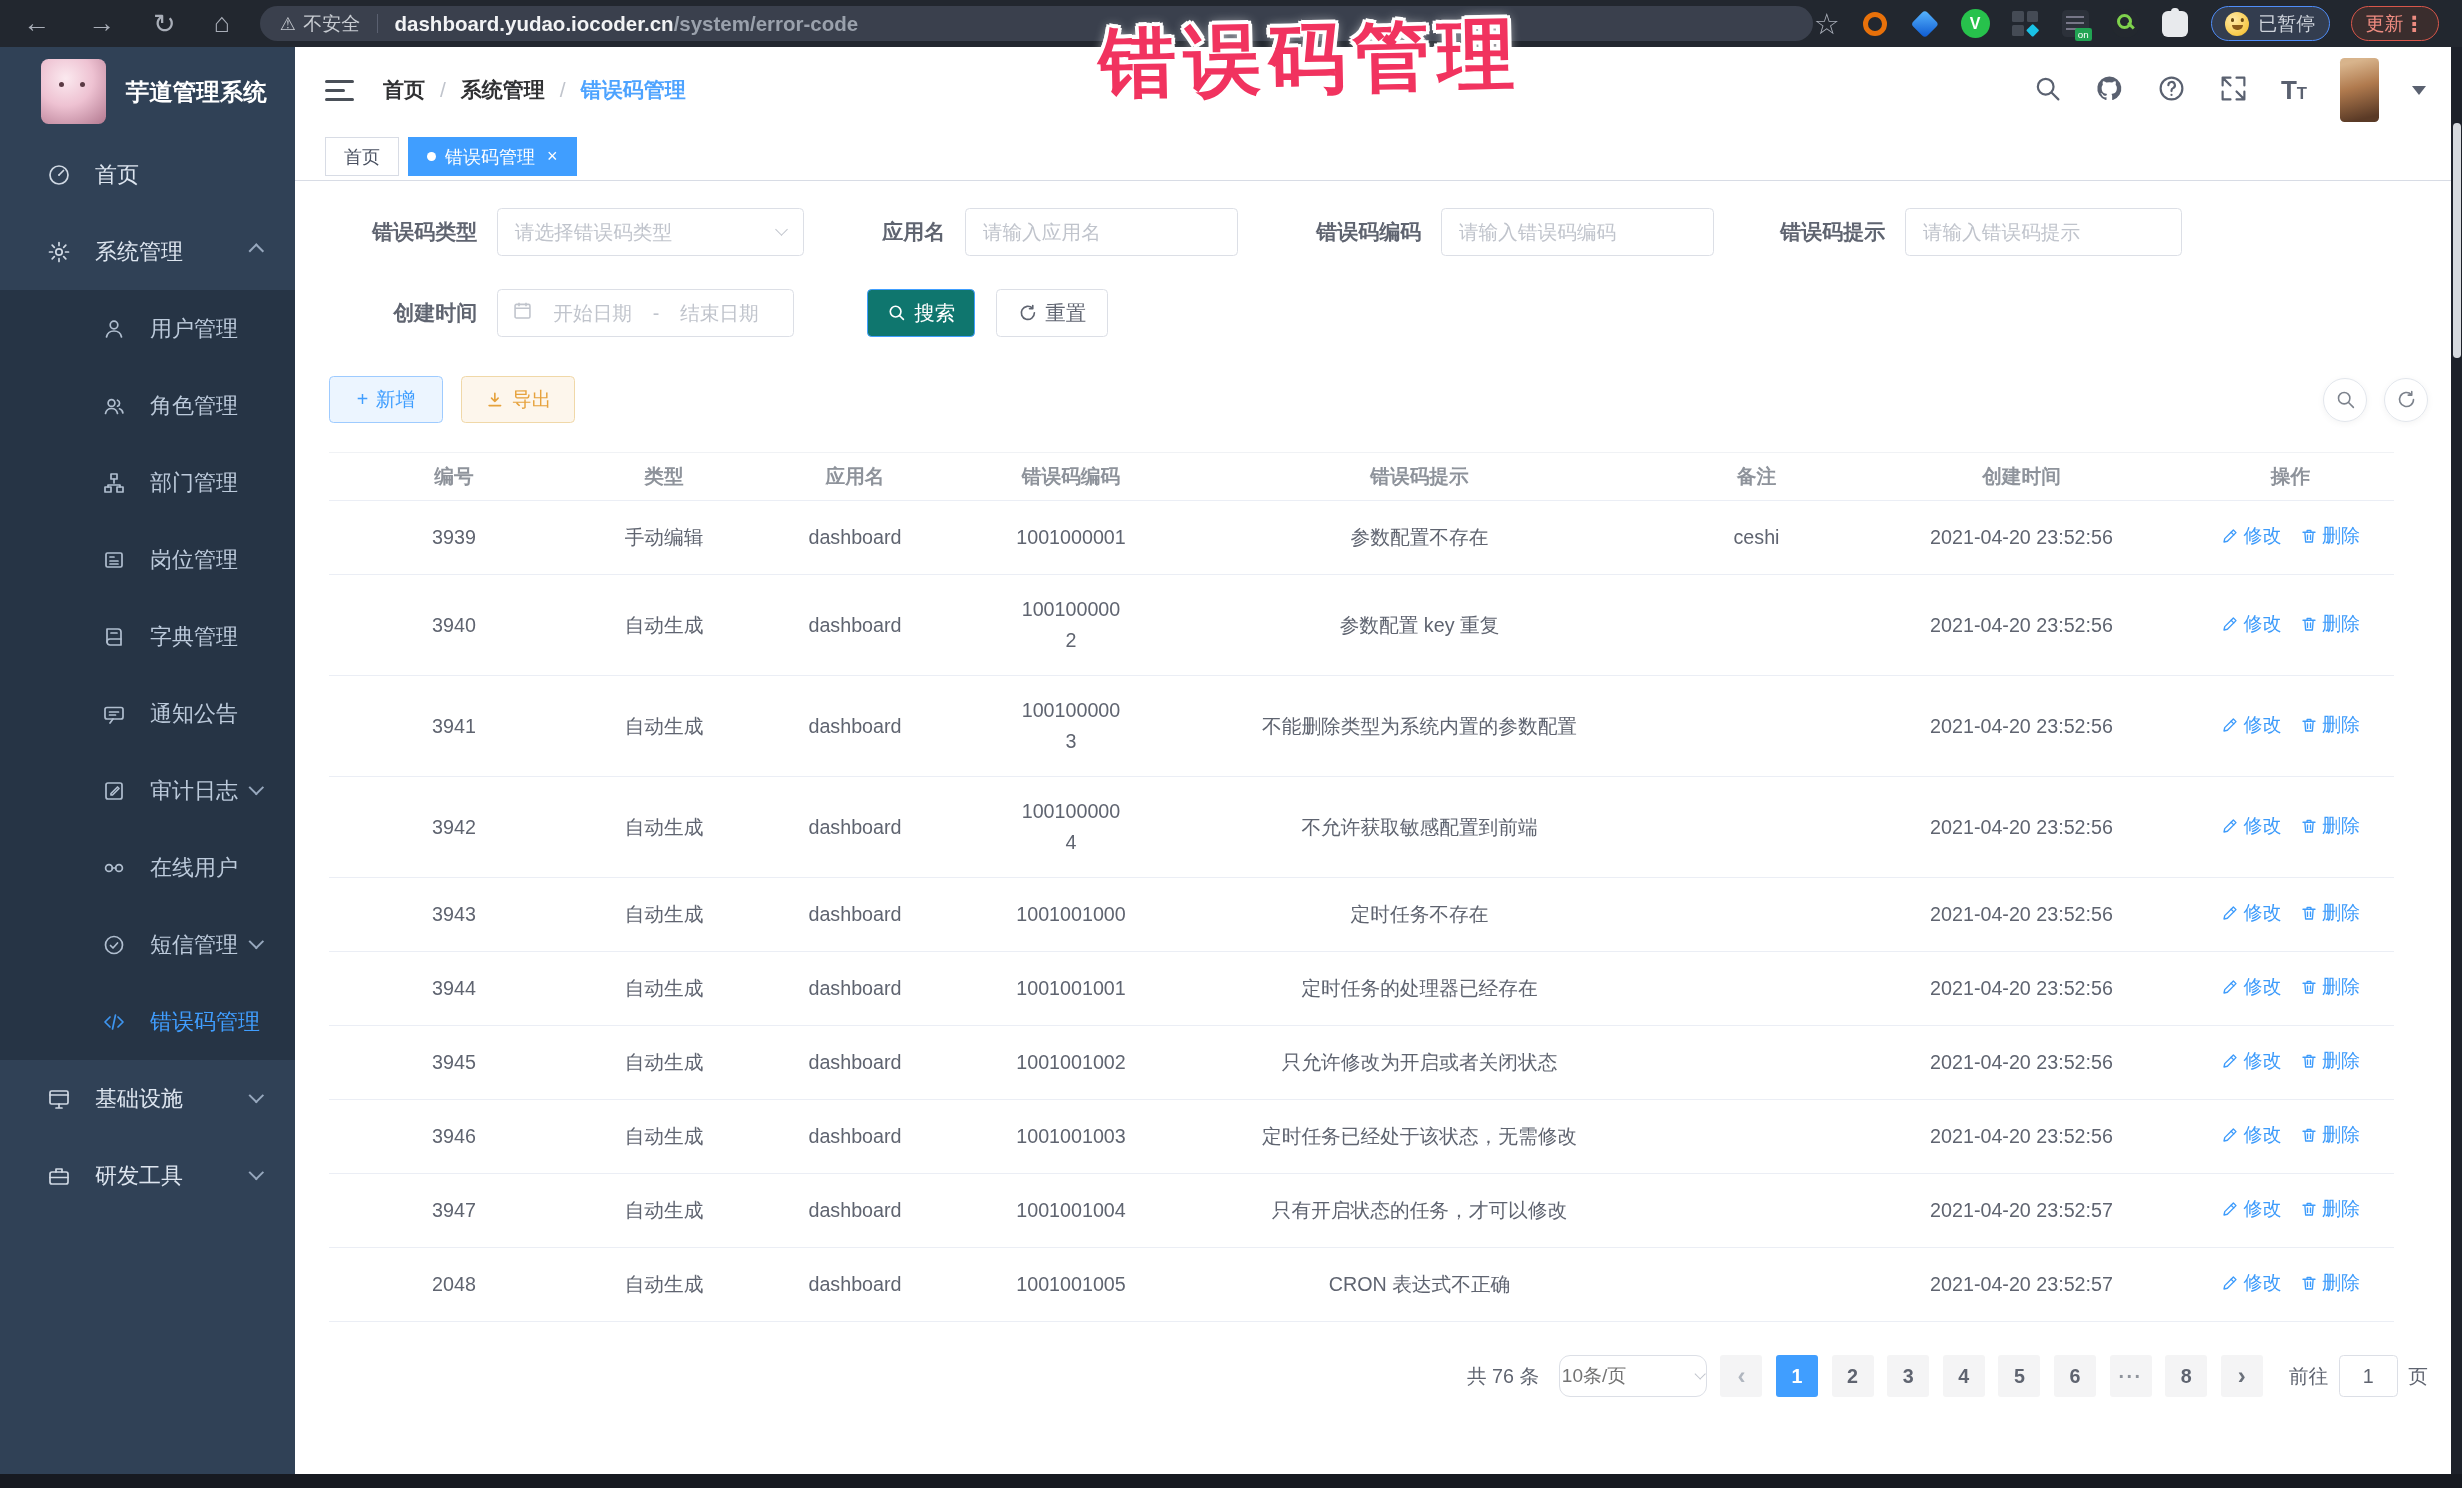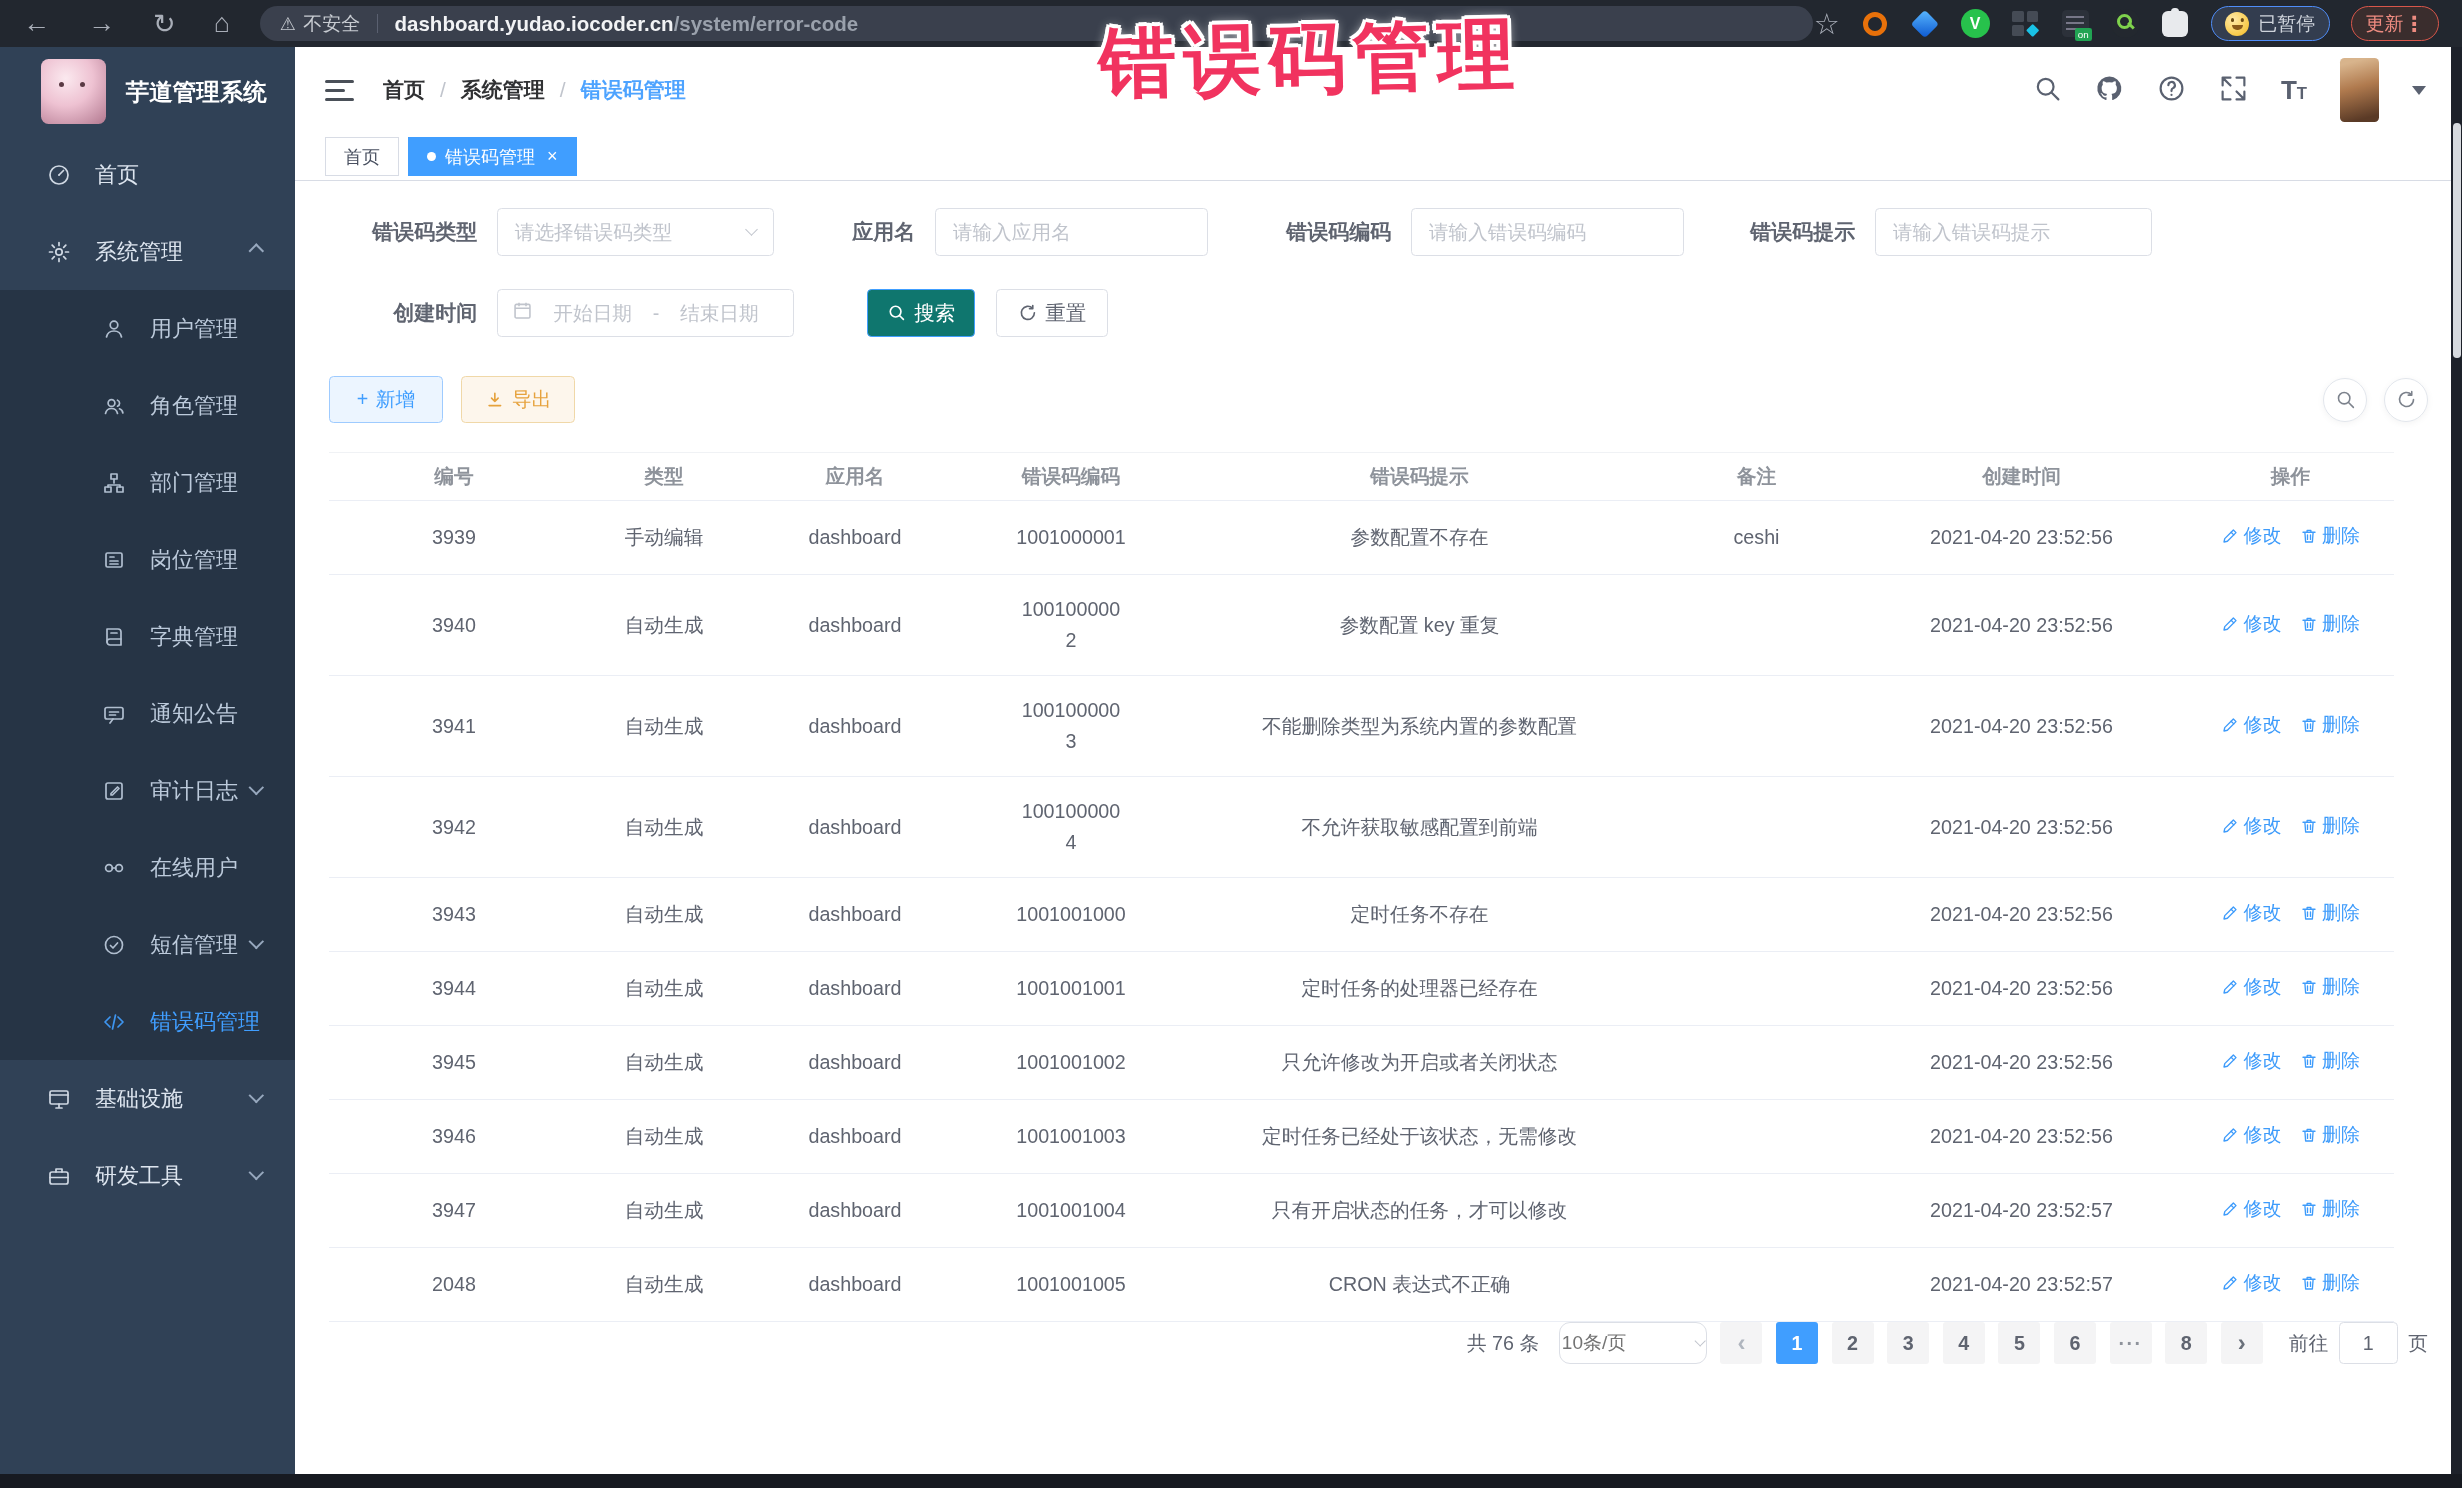--- a/index.html
+++ b/index.html
@@ -78,21 +78,21 @@
   .tab { height:39px; border:0.8px solid #d8dce5; background:#fff; color:#495060; font-size:18px; display:inline-flex; align-items:center; padding:0 18px; cursor:pointer; }
   .tab.active { background:#409eff; border-color:#409eff; color:#fff; }
   .tab .dot { width:9px; height:9px; border-radius:50%; background:#fff; margin-right:9px; }
   .tab .x { margin-left:12px; font-size:18px; }
 
   .content { flex:1; padding:27px 34px 0 34px; }
   .frow { display:flex; align-items:center; }
   .frow2 { margin-top:33px; }
   .f-label { text-align:right; padding-right:19.7px; font-size:21px; color:#5f6470; font-weight:600; flex:0 0 auto; }
   .w-l1 { width:168px; } .w-l2 { width:161px; } .w-l3 { width:203px; } .w-l4 { width:191px; }
-  .f-select { width:277px; height:48px; border:0.8px solid #dcdfe6; border-radius:4.5px; display:flex; align-items:center; padding:0 16.7px; color:#c0c4cc; font-size:19.7px; cursor:pointer; }
+  .f-select { width:307px; height:48px; border:0.8px solid #dcdfe6; border-radius:4.5px; display:flex; align-items:center; padding:0 16.7px; color:#c0c4cc; font-size:19.7px; cursor:pointer; }
   .f-select .sc { margin-left:auto; width:9px; height:9px; border-right:1.5px solid #c0c4cc; border-bottom:1.5px solid #c0c4cc; transform:rotate(45deg); margin-top:-4.5px; }
   .f-input { width:273px; height:48px; border:0.8px solid #dcdfe6; border-radius:4.5px; padding:0 16.7px; font-size:19.7px; color:#5f6470; outline:none; font-family:inherit; }
   .f-input::placeholder { color:#c0c4cc; }
   .datebox { width:297px; height:48px; border:0.8px solid #dcdfe6; border-radius:4.5px; display:flex; align-items:center; padding:0 13.6px; color:#c0c4cc; font-size:19.7px; cursor:pointer; }
   .datebox .cal svg { width:21px; height:21px; fill:none; stroke:#c0c4cc; stroke-width:1.8; }
   .datebox .dpart { flex:1; text-align:center; }
   .btn { display:inline-flex; align-items:center; justify-content:center; gap:7.6px; border-radius:4.5px; font-size:20.5px; cursor:pointer; }
   .btn svg { width:19.7px; height:19.7px; fill:none; stroke:currentColor; stroke-width:2; stroke-linecap:round; stroke-linejoin:round; }
   .btn-search { width:108px; height:48px; background:#0f766e; border:0.8px solid #409eff; color:#fff; margin-left:73px;font-family:Liberation Mono, monospace; }
   .btn-reset { width:112px; height:48px; background:#fff; border:0.8px solid #dcdfe6; color:#5f6470; margin-left:21px; }
@@ -108,21 +108,21 @@
   .t-head { display:flex; align-items:center; height:48px; border-bottom:0.8px solid #ebeef5; }
   .t-h { font-size:19.7px; color:#8e939b; font-weight:600; text-align:center; }
   .t-row { display:flex; align-items:center; min-height:74px; border-bottom:0.8px solid #ebeef5; }
   .t-row.tall { min-height:101px; }
   .t-cell { font-size:19.7px; color:#5f6470; text-align:center; line-height:1.55; padding:10.6px 4.5px; }
   .c0{width:250px}.c1{width:170px}.c2{width:212px}.c3{width:220px}.c4{width:477px}.c5{width:197px}.c6{width:333px}.c7{width:205px}
   .t-link { color:#3d9bfb; font-size:19px; cursor:pointer; display:inline-flex; align-items:center; gap:4.5px; margin:0 9px; white-space:nowrap; }
   .t-link svg { width:18px; height:18px; fill:none; stroke:currentColor; stroke-width:1.8; stroke-linecap:round; stroke-linejoin:round; }
 
   
-  .pagination { display:flex; align-items:center; justify-content:flex-end; font-size:19.7px; color:#5f6470; padding-right:0; }
+  .pagination { margin-top:33px; display:flex; align-items:center; justify-content:flex-end; font-size:19.7px; color:#5f6470; padding-right:0; }
   .pg-total { margin-right:19.7px; }
   .pg-sizer { width:148px; height:42px; border:0.8px solid #dcdfe6; border-radius:11px; display:flex; align-items:center; padding:0 2px; color:#737373; font-size:19px; cursor:pointer; }
   .pg-sizer .sc { margin-left:auto; width:8.3px; height:8.3px; border-right:1.5px solid #c0c4cc; border-bottom:1.5px solid #c0c4cc; transform:rotate(45deg); margin-top:-3.8px; }
   .pg-btn { min-width:42px; height:42px; border-radius:3px; background:#f4f4f5; color:#5f6470; font-weight:600; font-size:19.7px; display:inline-flex; align-items:center; justify-content:center; margin-left:13.6px; cursor:pointer; }
   .pg-btn.nav { color:#b0b6bf; font-size:24px; }
   .pg-btn.nav.next { color:#6a707a; }
   .pg-btn.active { background:#409eff; color:#fff; }
   .pg-btn.dots { letter-spacing:1.5px; color:#8e939b; }
   .pg-goto { margin-left:26px; }
   .pg-input { width:59px; height:42px; border:0.8px solid #dcdfe6; border-radius:4.5px; text-align:center; font-size:19.7px; color:#5f6470; margin:0 10.6px; outline:none; font-family:inherit; }

